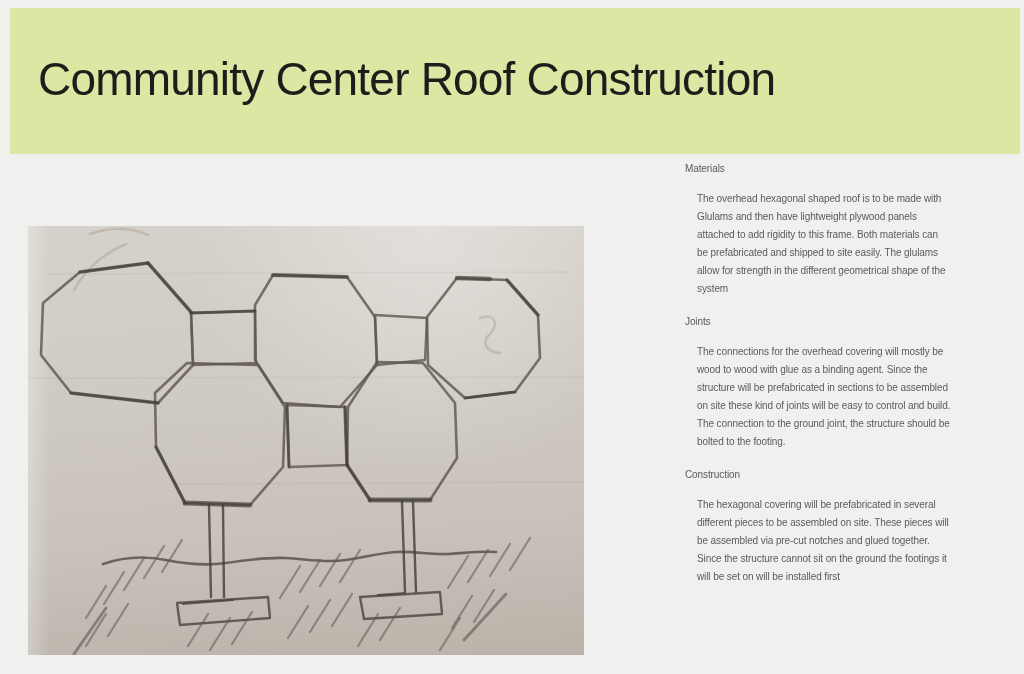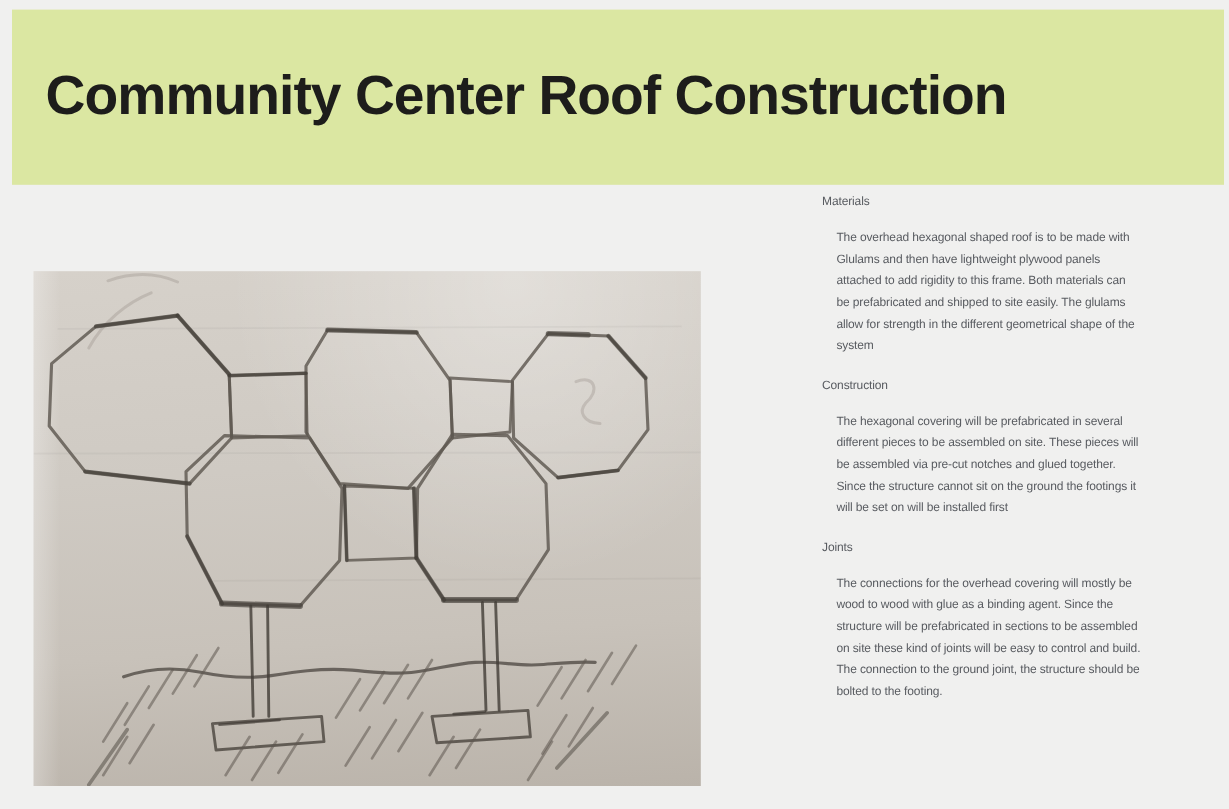--- a/index.html
+++ b/index.html
@@ -11,21 +11,21 @@
   .page{position:relative;width:1024px;height:674px;}
 
   .band{
     position:absolute;left:10px;top:8px;width:1010px;height:146px;
     background:var(--band-bg,#dbe7a2);
     display:flex;align-items:center;
   }
   .band h1{
     margin:0 0 4px 28px;
     font-family:"Liberation Sans",sans-serif;
-    font-weight:bold;
+    font-weight:normal;
     font-size:46px;line-height:1.05;
     letter-spacing:-0.8px;
     color:var(--title-color,#1d1d1b);
     white-space:nowrap;
   }
 
   .photo{
     position:absolute;left:28px;top:226px;width:556px;height:429px;margin:0;
     background:
       radial-gradient(ellipse at 72% 2%, rgba(255,255,255,0.32), rgba(255,255,255,0) 42%),
@@ -121,22 +121,22 @@
         <line fill="none" stroke="#413c36" stroke-linecap="round" stroke-linejoin="round" x1="437" y1="172" x2="487" y2="166" stroke-width="3" opacity="0.65"></line>
       </svg>
   </figure>
 
   <aside class="notes">
     <section>
       <div class="sec-h">Materials</div>
       <p class="sec-b">The overhead hexagonal shaped roof is to be made with Glulams and then have lightweight plywood panels attached to add rigidity to this frame. Both materials can be prefabricated and shipped to site easily. The glulams allow for strength in the different geometrical shape of the system</p>
     </section>
     <section>
+      <div class="sec-h">Joints</div>
+      <p class="sec-b">The connections for the overhead covering will mostly be wood to wood with glue as a binding agent. Since the structure will be prefabricated in sections to be assembled on site these kind of joints will be easy to control and build. The connection to the ground joint, the structure should be bolted to the footing.</p>
+    </section>
+    <section>
       <div class="sec-h">Construction</div>
       <p class="sec-b">The hexagonal covering will be prefabricated in several different pieces to be assembled on site. These pieces will be assembled via pre-cut notches and glued together. Since the structure cannot sit on the ground the footings it will be set on will be installed first</p>
-    </section>
-    <section>
-      <div class="sec-h">Joints</div>
-      <p class="sec-b">The connections for the overhead covering will mostly be wood to wood with glue as a binding agent. Since the structure will be prefabricated in sections to be assembled on site these kind of joints will be easy to control and build. The connection to the ground joint, the structure should be bolted to the footing.</p>
     </section>
   </aside>
 
 </div>
 
 </body></html>

